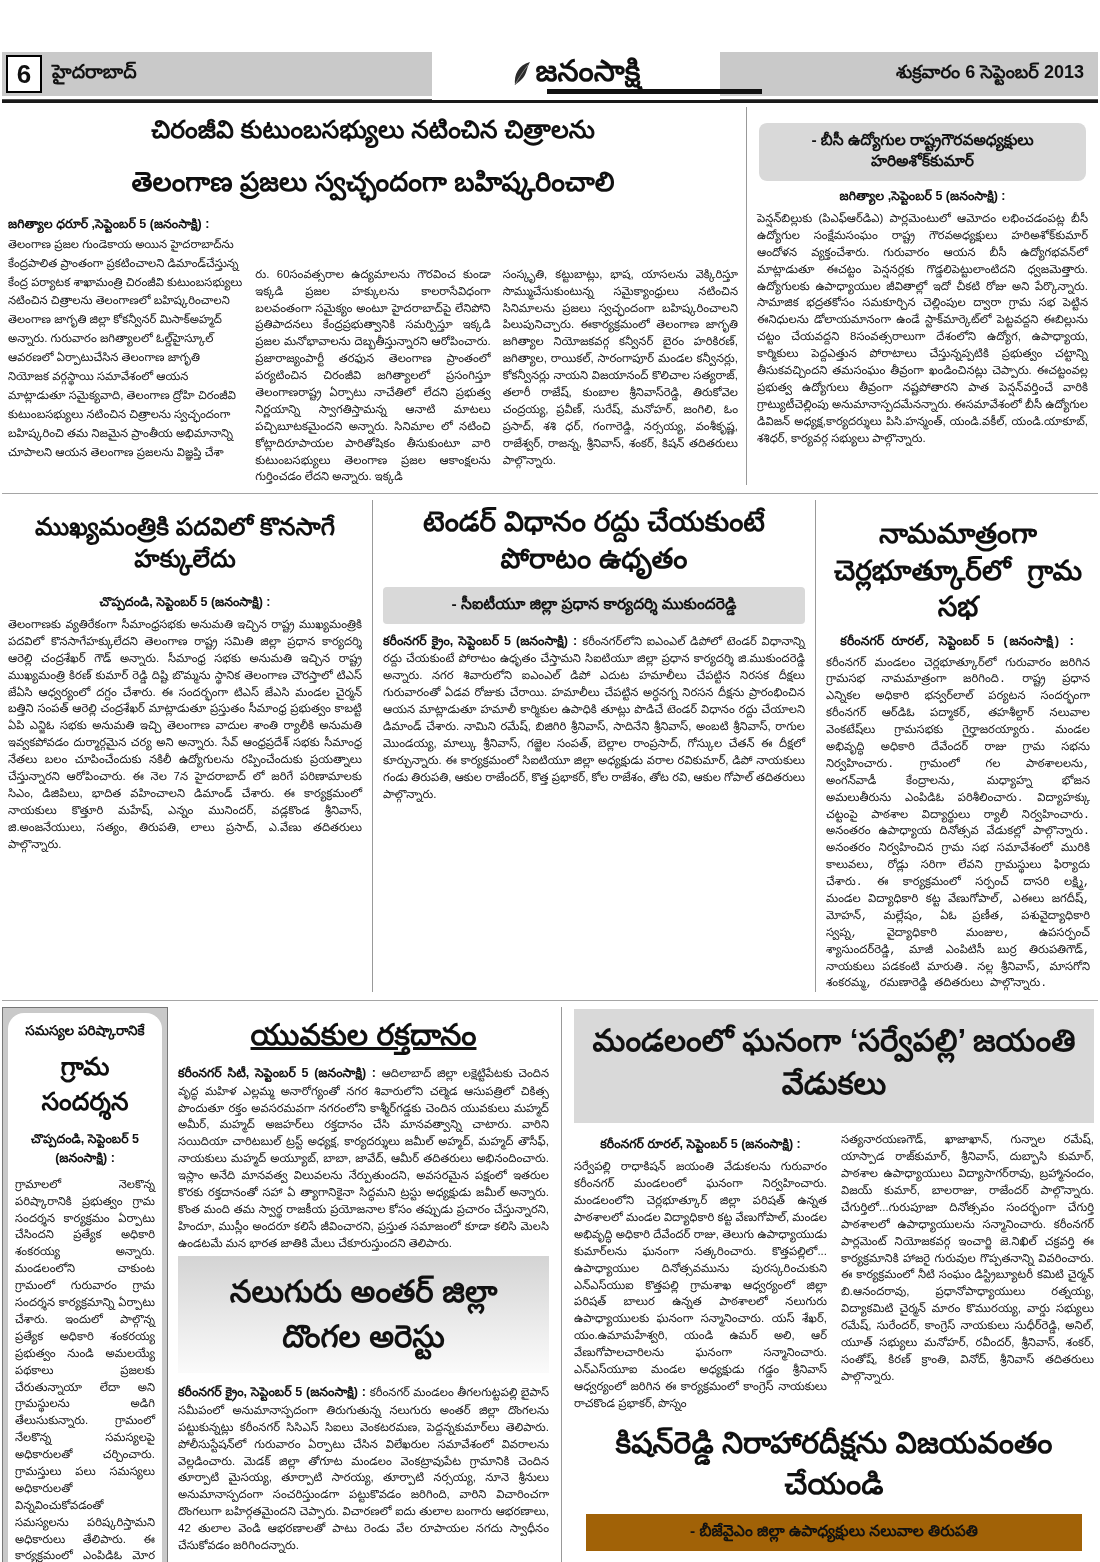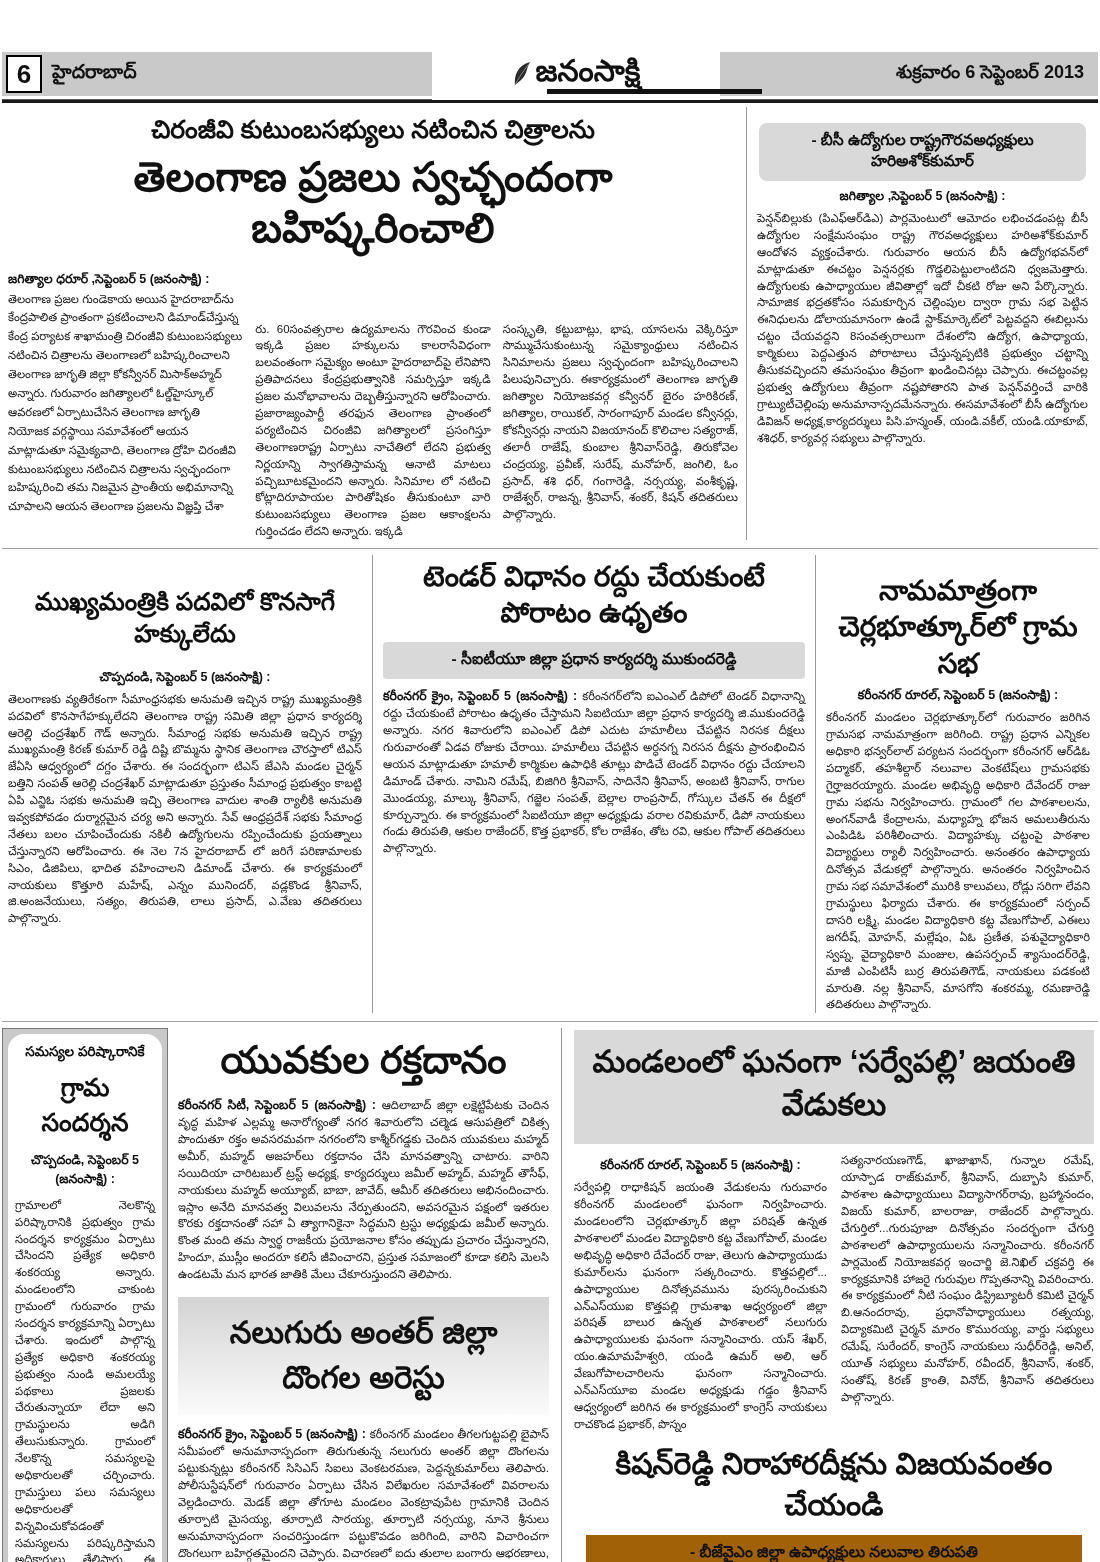--- a/index.html
+++ b/index.html
@@ -16,21 +16,21 @@
   .pagenum { width:36px; height:38px; background:#fff; border:2px solid #000; font-size:26px; font-weight:bold; display:flex; align-items:center; justify-content:center; margin-left:4px; }
   .city { font-weight:bold; font-size:19px; margin-left:10px; }
   .mast-wrap { position:absolute; left:430px; top:-4px; width:288px; height:52px; background:#fff; display:flex; align-items:center; justify-content:center; }
   .masthead { font-size:30px; font-weight:800; letter-spacing:0; display:flex; align-items:center; gap:4px; }
   .mast-underline { position:absolute; left:545px; bottom:2px; width:215px; height:5px; background:#111; }
   .date { position:absolute; right:14px; font-weight:bold; font-size:18px; }
   .headrule { height:4px; background:#1a1a1a; margin-top:3px; border-top:1px solid #555; }
 
   
   .kicker { text-align:center; font-size:25px; font-weight:800; margin-top:8px; }
-  .bighead { text-align:center; font-size:41px; font-weight:800; line-height:1.25; margin-top:2px; }
+  .bighead { text-align:center; font-size:27px; font-weight:800; line-height:1.25; margin-top:16px; }
   .headline2 { font-size:27px; font-weight:800; text-align:center; line-height:1.3; }
   .dateline { font-weight:bold; font-size:12.5px; }
   .dl-center { text-align:center; margin:6px 0 4px; }
   .bodytxt { font-size:11.5px; line-height:1.47; text-align:justify; }
   .pill { background:#d2d2d2; border-radius:22px; font-weight:800; font-size:16px; text-align:center; padding:8px 10px; }
   .graybar { background:#d9d9d9; font-weight:800; font-size:15.5px; text-align:center; padding:8px 6px; border-radius:4px; }
 
   
   .row1 { display:flex; margin-top:4px; }
   .r1-left { width:745px; padding:0 8px 0 6px; border-right:1px solid #999; }
@@ -41,37 +41,37 @@
   .r1-right { flex:1; padding:4px 10px 0 10px; }
   .r1-right .headline2 { font-size:31px; margin-top:6px; }
   .r1-right .graybar { margin:12px 2px 8px; border-radius:8px; }
 
   .hrule { border-top:1px solid #a5a5a5; margin:8px 0 6px; }
 
   
   .row2 { display:flex; }
   .r2-a { width:370px; padding:4px 10px 0 6px; }
   .r2-b { width:444px; padding:4px 10px 0 10px; border-left:1px solid #999; border-right:1px solid #999; }
-  .r2-c { flex:1; padding:4px 8px 0 10px; }
-  .r2-a .headline2 { font-size:24.5px; margin-top:27px; }
+  .r2-c { flex:1; padding:4px 8px 0 10px;font-family:Liberation Mono, monospace; }
+  .r2-a .headline2 { font-size:24.5px; margin-top:7px; }
   .r2-a .dl-center { margin-top:20px; }
   .r2-b .headline2 { font-size:28px; }
   .r2-b .graybar { margin:10px 0 8px; }
   .r2-c .headline2 { font-size:28px; margin-top:14px; }
 
   
   .row3 { display:flex; margin-top:4px; }
   .sidebox-outer { width:166px; border:1px solid #777; background:#c9c9c9; padding:5px; height:688px; }
   .sidebox-inner { background:#fff; border-radius:16px; height:100%; padding:8px 7px; }
   .side-kicker { text-align:center; font-weight:800; font-size:13.5px; margin-top:2px; }
   .side-head { text-align:center; font-weight:800; font-size:25px; margin:10px 0 8px; }
   .side-dl { text-align:center; font-weight:bold; font-size:12.5px; line-height:1.5; margin-bottom:8px; }
   .r3-mid { width:394px; padding:2px 12px 0 10px; border-right:1px solid #999; }
-  .r3-mid .headline2 { font-size:38px; margin:6px 0 10px; }
-  .arrest-box { background:linear-gradient(#d4d4d4,#fbfbfb); text-align:center; font-weight:800; font-size:31px; line-height:1.45; padding:14px 4px; margin:14px 0 10px; }
+  .r3-mid .headline2 { font-size:30px; margin:6px 0 10px;text-decoration:underline; }
+  .arrest-box { background:linear-gradient(#d4d4d4,#fbfbfb); text-align:center; font-weight:800; font-size:31px; line-height:1.45; padding:14px 4px; margin:4px 0 10px; }
   .r3-right { flex:1; padding:2px 4px 0 12px; }
   .surv-bar { background:#d9d9d9; font-weight:800; font-size:31px; text-align:center; padding:14px 4px; }
   .twocol { display:flex; gap:14px; margin-top:8px; }
   .twocol .col { flex:1; }
   .kishan-head { text-align:center; font-weight:800; font-size:30px; margin:14px 0 6px; }
   .kishan-bar { background:#a16207; font-weight:800; font-size:15.5px; text-align:center; padding:8px 4px; margin:4px 12px 10px; }
   .leaf { width:20px; height:26px; display:inline-block; }
 </style>
 </head>
 <body>

